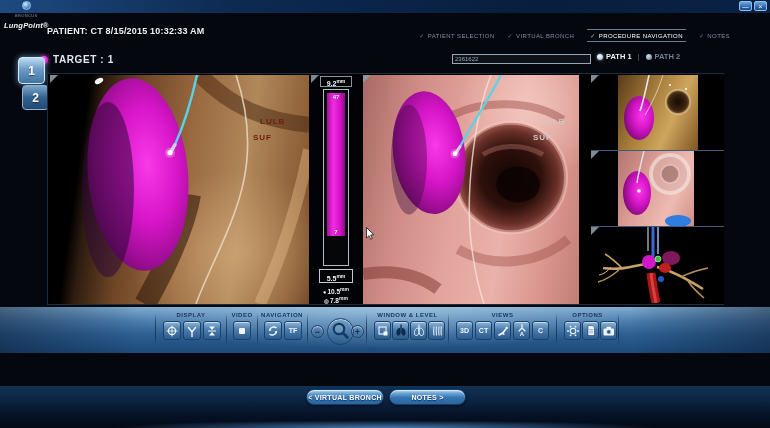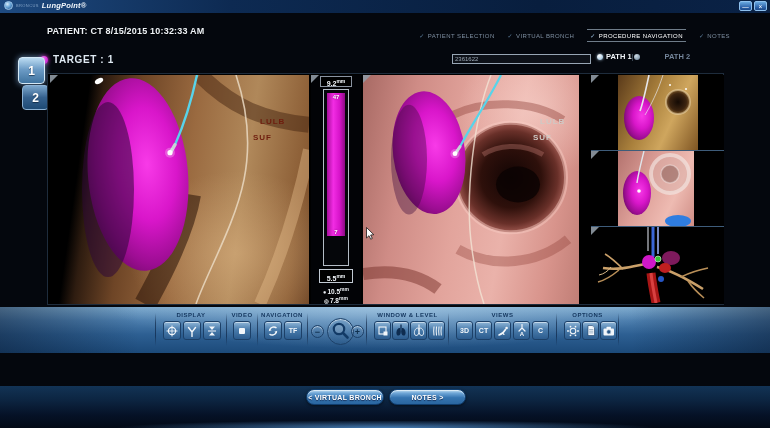--- a/index.html
+++ b/index.html
@@ -2,21 +2,21 @@
 <html><head>
 <meta charset="utf-8">
 <style>
   * { margin:0; padding:0; box-sizing:border-box; }
   html,body { width:770px; height:428px; overflow:hidden; background:#04070d; }
   .screen { position:relative; width:770px; height:428px; font-family:"Liberation Sans",sans-serif; color:#dfe8f2; }
 
   
   .titlebar { position:absolute; top:0; left:0; width:770px; height:13px;
     background:linear-gradient(90deg,#1e4a80,#0d2a52 30%,#081e3e 70%,#0a2246); }
-  .logo { position:absolute; left:4px; top:1px; display:flex; align-items:center; gap:3px; }
+  .logo { position:absolute; left:4px; top:1px; display:flex; align-items:center; gap:3px;flex-direction:column; }
   .logo-mark { width:9px; height:9px; border-radius:50%;
     background:radial-gradient(circle at 35% 30%,#d8ecfa,#6aa6d8 45%,#1c4a86); border:1px solid #9cc6ea; }
   .brand-txt { font-size:4px; color:#9ab8d8; letter-spacing:.4px; opacity:.8; }
   .product-txt { font-size:7.5px; font-weight:bold; font-style:italic; color:#f2f7fc; letter-spacing:.2px; }
   .winbtns { position:absolute; right:3px; top:1px; display:flex; gap:2px; }
   .winbtn { width:13px; height:10px; font-size:6.5px; line-height:9px; text-align:center; color:#fff;
     background:linear-gradient(180deg,#69a8e0,#2a5ea6 70%,#1c4a8a); border:1px solid #8ec0ee; border-radius:2px; }
 
   
   .patient { position:absolute; left:47px; top:26px; font-size:9px; font-weight:bold; color:#eef2f6;
@@ -27,27 +27,27 @@
   .nav-item.active { color:#ffffff; padding:2px 3px; border-top:1px solid rgba(200,220,240,.55); border-bottom:1px solid rgba(200,220,240,.55); }
   .nav-item.active .nav-check { color:#9cc0e0; }
 
   
   .target { position:absolute; left:40px; top:54px; display:flex; align-items:center; gap:5px; }
   .target-dot { width:8px; height:8px; border-radius:50%; background:radial-gradient(circle at 35% 30%,#ff7af0,#e814d6 55%,#a80c9c);
     box-shadow:0 0 4px rgba(240,40,220,.9); }
   .target-label { font-size:10px; font-weight:bold; color:#dfe9f2; letter-spacing:.6px; }
   .id-input { position:absolute; left:452px; top:54px; width:139px; height:10px; background:#0d1118;
     border:1px solid #98a6b4; color:#9aa6b2; font-size:6px; font-family:"Liberation Sans",sans-serif; padding:0 2px; }
-  .paths { position:absolute; left:597px; top:52px; display:flex; align-items:flex-start; }
+  .paths { position:absolute; left:597px; top:52px; display:flex; align-items:flex-start; gap:6px; }
   .path-dot { width:6px; height:6px; border-radius:50%; }
   .path1-dot { background:radial-gradient(circle at 35% 30%,#ffffff,#b8d4e8 60%,#7ea6c4); box-shadow:0 0 3px rgba(200,230,255,.8); }
   .path2-dot { background:radial-gradient(circle at 35% 30%,#cfdce6,#8ea2b4 60%,#5c7488); }
   .path-item { display:flex; align-items:center; gap:3px; font-size:7.5px; font-weight:bold; }
   .path1-label { color:#f2f6fa; }
-  .path2-label { color:#74859a;margin-left:22px; }
+  .path2-label { color:#74859a; }
   .path-div { color:#5a6a7a; font-size:7.5px; }
 
   
   .tab { position:absolute; border-radius:4px; text-align:center; font-weight:bold; color:#fff; font-size:12px; }
   .tab1 { left:18px; top:57px; width:27px; height:27px; line-height:26px;
     background:linear-gradient(180deg,#bcdcf2,#6d9cc6 45%,#3f739f); border:1px solid #d4e8f6;
     box-shadow:0 0 6px rgba(140,190,240,.7); text-shadow:0 1px 1px rgba(0,20,40,.6); }
   .tab2 { left:22px; top:85px; width:27px; height:25px; line-height:24px;
     background:linear-gradient(180deg,#7ba6cc,#35618e 50%,#1e4a74); border:1px solid #8cb2d4;
     text-shadow:0 1px 1px rgba(0,20,40,.6); }

